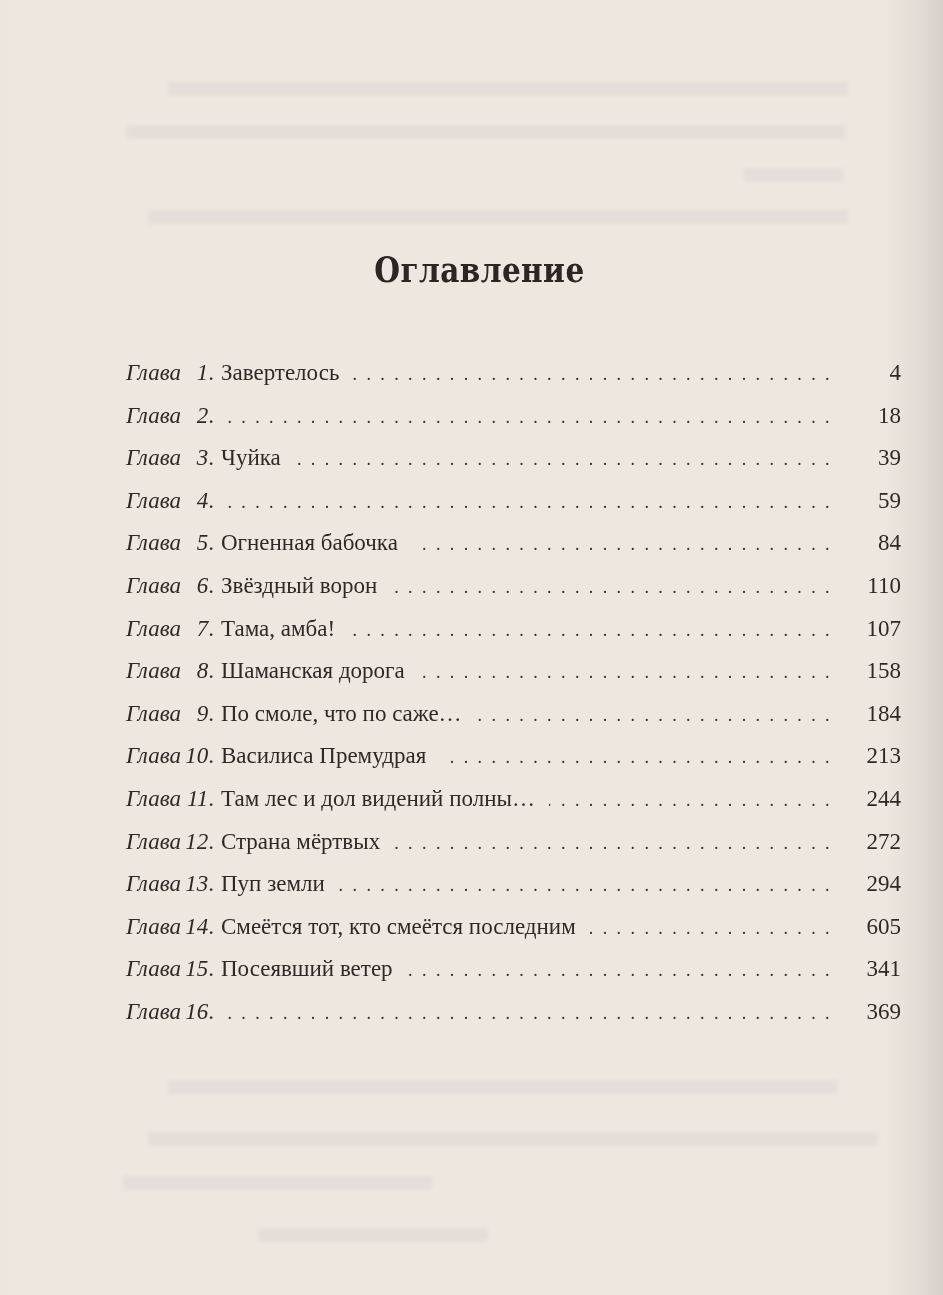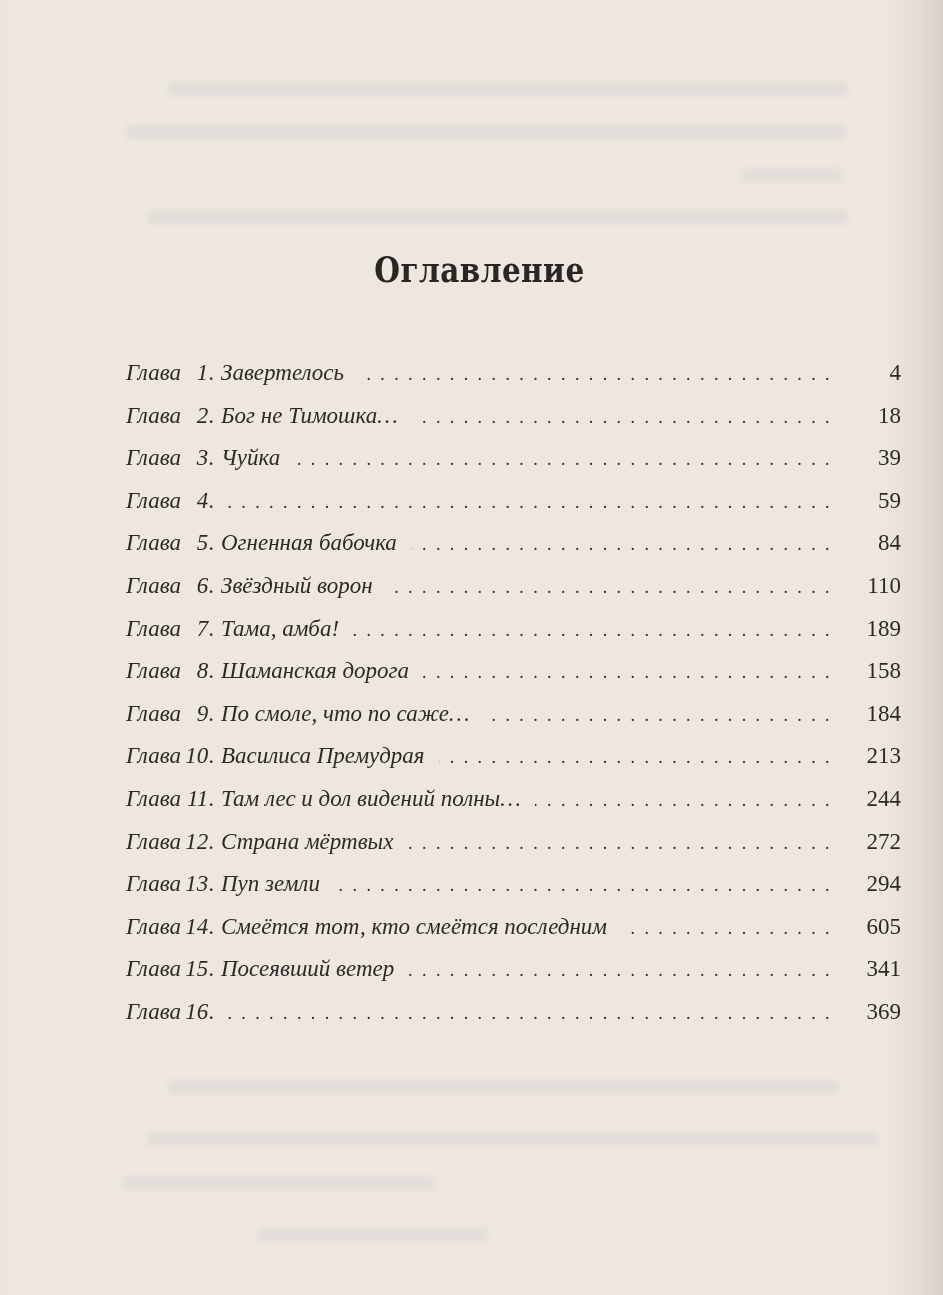--- a/index.html
+++ b/index.html
@@ -69,21 +69,20 @@
     .label .num {
       font-style: italic;
     }
     .label .dot {
       font-style: normal;
     }
     .chap-title {
       white-space: nowrap;
       flex: 0 0 auto;
       padding-left: 7px;
-      font-style: italic;
     }
     .leader {
       flex: 1 1 auto;
       overflow: hidden;
       white-space: nowrap;
       margin: 0 12px 0 14px;
       color: #3a3431;
       letter-spacing: 9.4px;
       font-size: 18px;
       text-align: right;
@@ -121,21 +120,20 @@
         </span>
         <span class="chap-title">Завертелось</span>
         <span class="leader">........................................................................................................................</span>
         <span class="page-num">4</span>
       </div>
       <div class="toc-row">
         <span class="label">
           <span>Глава</span>
           <span><span class="num">2</span><span class="dot">.</span></span>
         </span>
-        <span class="chap-title">Бог не Тимошка…</span>
         <span class="leader">........................................................................................................................</span>
         <span class="page-num">18</span>
       </div>
       <div class="toc-row">
         <span class="label">
           <span>Глава</span>
           <span><span class="num">3</span><span class="dot">.</span></span>
         </span>
         <span class="chap-title">Чуйка</span>
         <span class="leader">........................................................................................................................</span>
@@ -167,21 +165,21 @@
         <span class="leader">........................................................................................................................</span>
         <span class="page-num">110</span>
       </div>
       <div class="toc-row">
         <span class="label">
           <span>Глава</span>
           <span><span class="num">7</span><span class="dot">.</span></span>
         </span>
         <span class="chap-title">Тама, амба!</span>
         <span class="leader">........................................................................................................................</span>
-        <span class="page-num">189</span>
+        <span class="page-num">107</span>
       </div>
       <div class="toc-row">
         <span class="label">
           <span>Глава</span>
           <span><span class="num">8</span><span class="dot">.</span></span>
         </span>
         <span class="chap-title">Шаманская дорога</span>
         <span class="leader">........................................................................................................................</span>
         <span class="page-num">158</span>
       </div>

